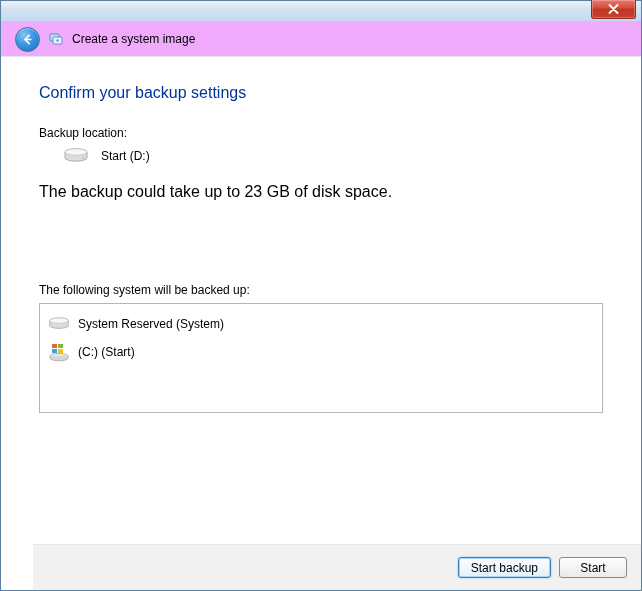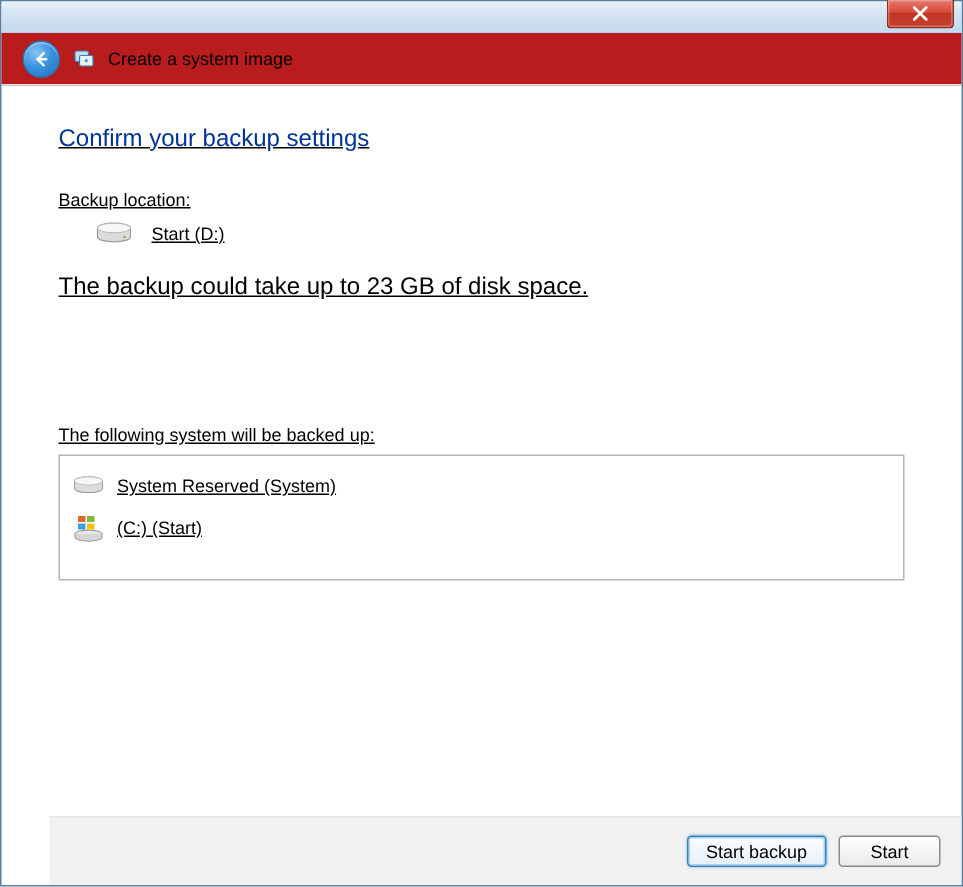--- a/index.html
+++ b/index.html
@@ -43,56 +43,55 @@
       box-shadow: inset 0 0 0 1px rgba(255,255,255,0.25);
     }
     .close-btn svg { width: 11px; height: 10px; }
     .header-row {
       height: 35px;
       display: flex;
       align-items: center;
       padding: 0 10px 0 14px;
       gap: 8px;
       border-bottom: 1px solid #e6e6e6;
-      background: #b91c1c;
+      background: #f0abfc;
     }
     .back-btn {
       width: 25px; height: 25px;
       border-radius: 50%;
       background: radial-gradient(circle at 35% 30%, #87c4f4 0%, #3b94de 45%, #1d6fc1 100%);
       border: 1px solid #2a73b5;
       display: flex; align-items: center; justify-content: center;
       box-shadow: inset 0 1px 1px rgba(255,255,255,0.5);
     }
     .back-btn svg { width: 13px; height: 13px; }
     .header-icon { width: 16px; height: 16px; }
     .header-title { font-size: 12px; color: #000; }
     .content {
       position: absolute;
       top: 57px; left: 0; right: 0; bottom: 46px;
       padding: 26px 38px 25px 38px;
-      text-decoration: underline;
     }
     .main-heading {
       font-size: 16px;
       color: #003399;
       font-weight: normal;
       margin-bottom: 24px;
     }
     .label { font-size: 12px; margin-bottom: 7px; }
     .loc-row {
       display: flex; align-items: center; gap: 12px;
       padding-left: 24px; margin-bottom: 18px;
     }
     .drive-icon { width: 26px; height: 18px; }
     .estimate { font-size: 16px; margin-bottom: 82px; }
     .drives-label { font-size: 12px; margin-bottom: 6px; }
     .drives-box {
       border: 1px solid #b5b5b5;
-      height: 84px;
+      height: 110px;
       padding: 6px 8px;
       background: #fff;
     }
     .drive-row {
       display: flex; align-items: center; gap: 8px;
       height: 28px;
     }
     .drive-row .icon-slot { width: 22px; height: 20px; display: flex; align-items: center; justify-content: center; }
     .footer {
       position: absolute;

